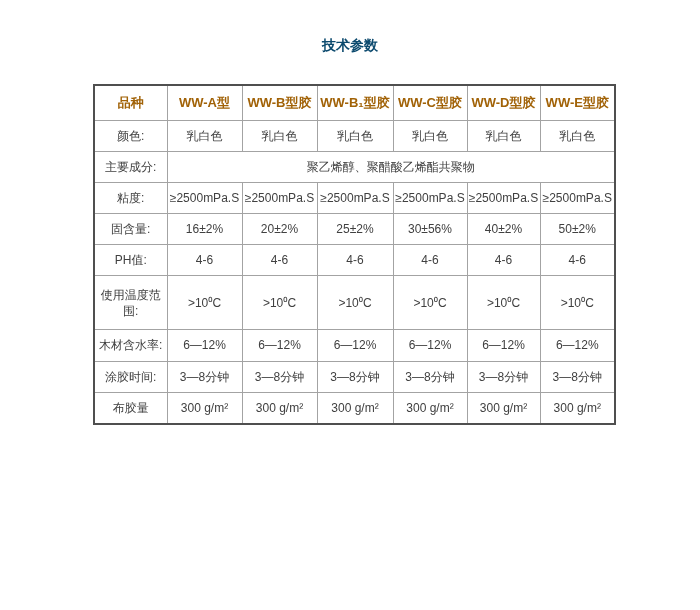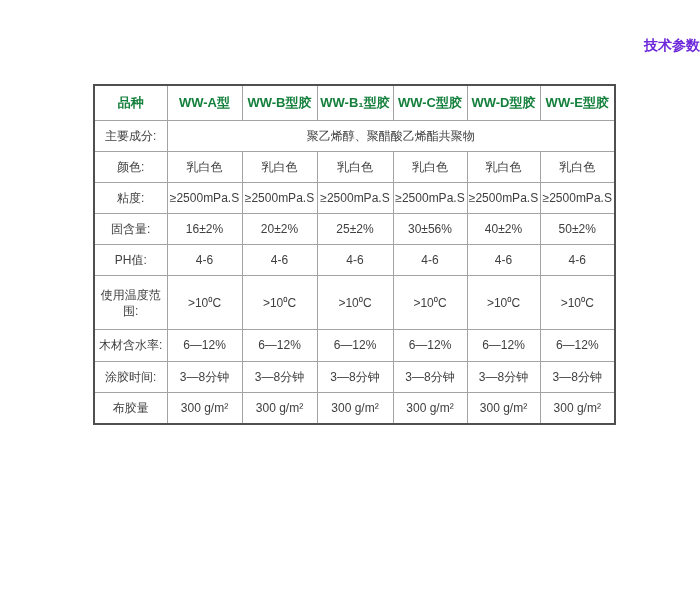--- a/index.html
+++ b/index.html
@@ -6,24 +6,24 @@
   html, body { margin: 0; padding: 0; }
   body {
     width: 700px;
     height: 610px;
     background: #ffffff;
     font-family: "Liberation Sans", sans-serif;
     overflow: hidden;
   }
   .page-title {
     margin: 37px 0 0 0;
-    text-align: right;
+    text-align: center;
     font-size: 14px;
     font-weight: bold;
-    color: #6d28d9;
+    color: #0c4a6e;
   }
   table.spec-table {
     margin: 29px 0 0 93px;
     width: 521px;
     table-layout: fixed;
     border-collapse: collapse;
     border: 2px solid #4f4f4f;
   }
   .spec-table th, .spec-table td {
     border: 1px solid #a3a3a3;
@@ -33,21 +33,21 @@
     font-size: 12px;
     font-weight: normal;
     color: #404040;
     line-height: 1.35;
     white-space: pre;      
     overflow: visible;
   }
   .spec-table thead th {
     font-weight: bold;
     font-size: 13px;
-    color: #15803d;
+    color: #a16207;
     padding: 8px 1px;
   }
   .spec-table tr.tall td { height: 54px; padding: 4px 1px; }
 </style>
 </head>
 <body>
 
 <div class="page">
   <h2 class="page-title">技术参数</h2>
 
@@ -67,31 +67,31 @@
           <th>WW-A型</th>
           <th>WW-B型胶</th>
           <th>WW-B₁型胶</th>
           <th>WW-C型胶</th>
           <th>WW-D型胶</th>
           <th>WW-E型胶</th>
         </tr>
     </thead>
     <tbody id="table-body">
         <tr>
-          <td class="label-cell">主要成分:</td>
-          <td colspan="6">聚乙烯醇、聚醋酸乙烯酯共聚物</td>
-        </tr>
-        <tr>
           <td class="label-cell">颜色:</td>
           <td>乳白色</td>
           <td>乳白色</td>
           <td>乳白色</td>
           <td>乳白色</td>
           <td>乳白色</td>
           <td>乳白色</td>
+        </tr>
+        <tr>
+          <td class="label-cell">主要成分:</td>
+          <td colspan="6">聚乙烯醇、聚醋酸乙烯酯共聚物</td>
         </tr>
         <tr>
           <td class="label-cell">粘度:</td>
           <td>≥2500mPa.S</td>
           <td>≥2500mPa.S</td>
           <td>≥2500mPa.S</td>
           <td>≥2500mPa.S</td>
           <td>≥2500mPa.S</td>
           <td>≥2500mPa.S</td>
         </tr>

